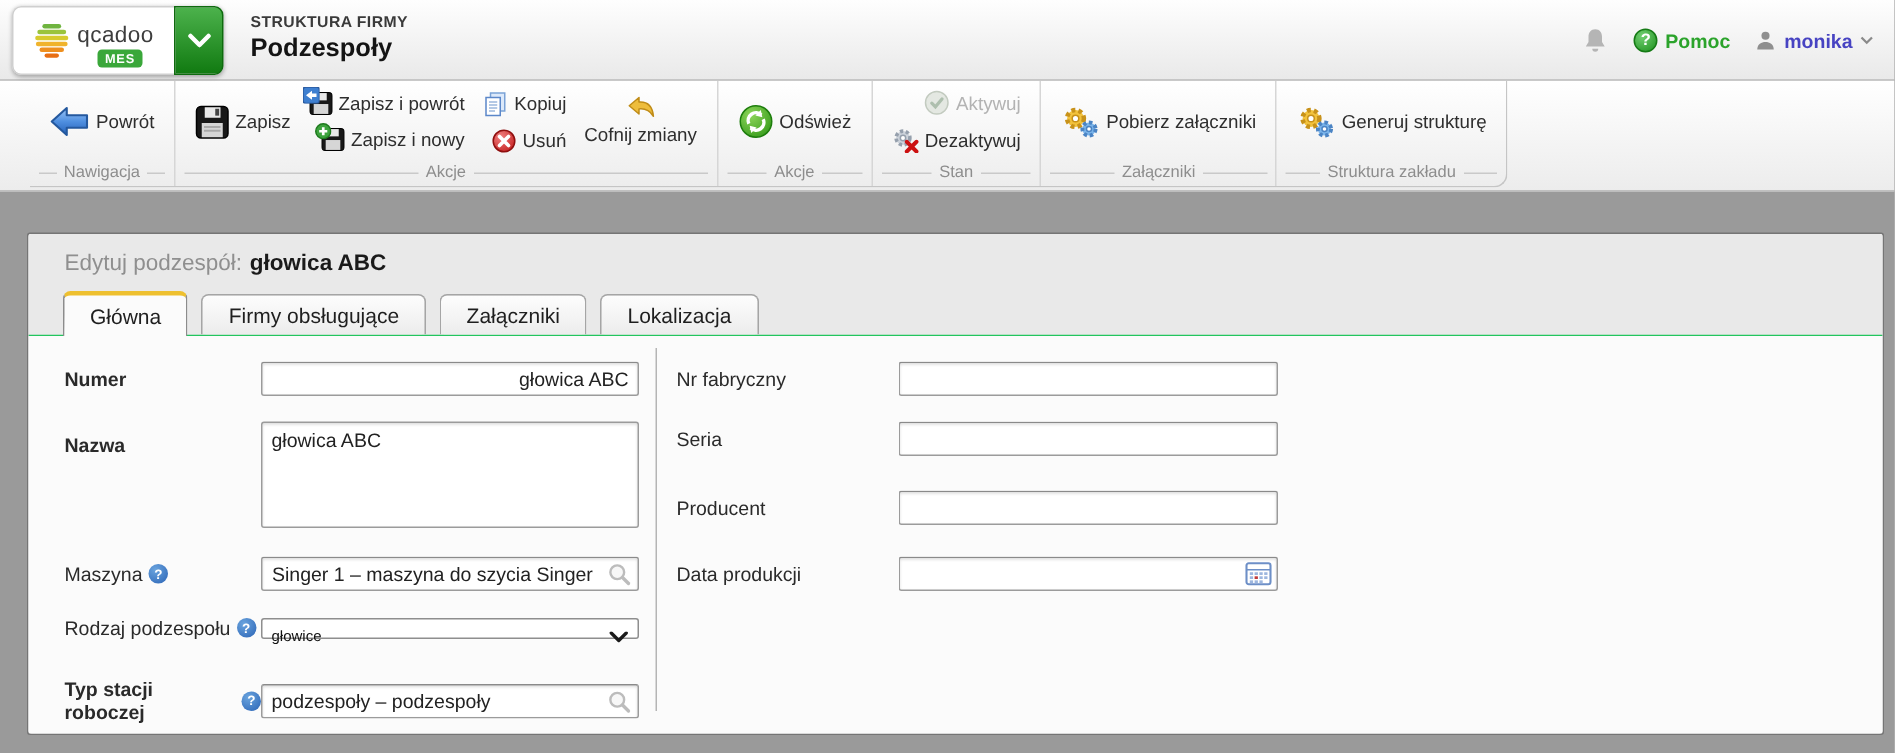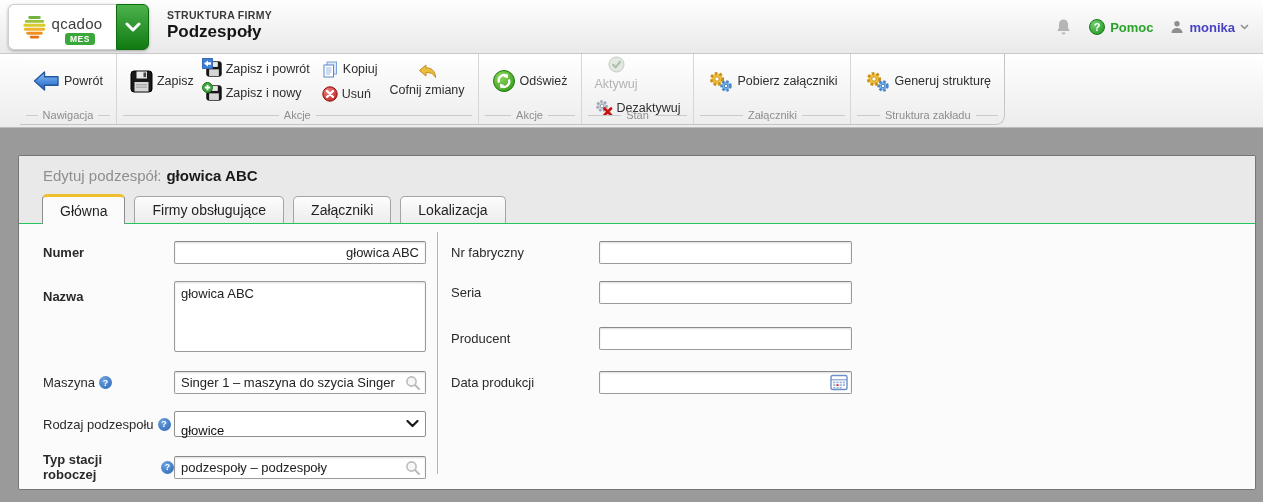--- a/index.html
+++ b/index.html
@@ -23,22 +23,22 @@
 
   
   .strip{position:absolute;top:54px;left:0;right:0;height:74px;background:linear-gradient(#ffffff,#ececec);border-bottom:1px solid #bdbdbd;}
   .ribbon{position:absolute;left:20px;top:0;height:71px;display:flex;border-right:1px solid #c5c5c5;border-bottom:1px solid #c5c5c5;border-radius:0 0 9px 0;background:linear-gradient(#ffffff,#ededed);}
   .rgroup{position:relative;display:flex;flex-direction:column;padding:0 9px 16px;}
   .rgroup + .rgroup{border-left:1px solid #d6d6d6;}
   .rbody{flex:1;display:flex;align-items:center;gap:4px;}
   .rfoot{position:absolute;left:6px;right:6px;bottom:3px;display:flex;align-items:center;gap:5px;font-size:11px;color:#8d8d8d;white-space:nowrap;}
   .rfoot::before,.rfoot::after{content:"";flex:1;height:1px;background:#c9c9c9;}
   .rbtn{display:flex;align-items:center;gap:4px;font-size:12.5px;color:#2e2e2e;background:none;border:none;padding:2px 4px;cursor:pointer;white-space:nowrap;}
-  .rbtn.disabled{color:#b3b3b3;cursor:default;flex-direction:column;}
-  .rstack{display:flex;flex-direction:column;gap:4px;align-items:flex-start;}
+  .rbtn.disabled{color:#b3b3b3;cursor:default;}
+  .rstack{display:flex;flex-direction:column;gap:4px;align-items:flex-end;}
   .rtop{align-self:flex-start;margin-top:8px;flex-direction:column;}
   .badged{position:relative;display:inline-flex;}
   .badge{position:absolute;left:-4px;top:-3px;}
 
   
   .main{position:absolute;top:128px;left:0;right:0;bottom:0;background:#9a9a9a;}
   .panel{position:absolute;left:18px;top:27px;width:1238px;height:335px;border:1px solid #757575;border-radius:2px;background:#fbfbfb;}
   .panel-head{position:relative;height:68px;background:#e9e9e9;border-bottom:1px solid #22c55e;border-radius:2px 2px 0 0;}
   .ftitle{position:absolute;left:24px;top:11px;font-size:15px;}
   .ftitle .pfx{color:#8f8f8f;}
@@ -58,21 +58,21 @@
   .tarow{align-items:flex-start;}
   .tarow .flabel{padding-top:8px;}
   .qblue{width:13px;height:13px;border-radius:50%;background:radial-gradient(circle at 35% 30%,#6aa4de,#2a63b5);color:#fff;font-size:9px;font-weight:bold;display:flex;align-items:center;justify-content:center;flex:0 0 13px;}
   input.txt{width:252px;height:23px;border:1px solid #9b9b9b;border-top-color:#8a8a8a;border-radius:2px;background:#fff;box-shadow:inset 0 1px 2px rgba(0,0,0,.14);font-size:13px;color:#222;padding:0 6px;}
   .frow.r input.txt{width:253px;}
   input.ralign{text-align:right;}
   textarea.txt{width:252px;height:71px;border:1px solid #9b9b9b;border-radius:2px;background:#fff;box-shadow:inset 0 1px 2px rgba(0,0,0,.14);font-size:13px;color:#222;padding:4px 6px;resize:none;}
   .lookup{position:relative;}
   .lookup input{padding-right:26px;}
   .mag{position:absolute;right:5px;top:4px;cursor:pointer;}
-  .selectbox{width:252px;height:26px;border:1px solid #8e8e8e;border-radius:2px;background:#fff;display:flex;align-items:center;padding:12px 24px 0 6px;position:relative;font-size:13px;color:#111;cursor:pointer;}
+  .selectbox{width:252px;height:14px;border:1px solid #8e8e8e;border-radius:2px;background:#fff;display:flex;align-items:center;padding:12px 24px 0 6px;position:relative;font-size:10px;color:#111;cursor:pointer;}
   .selectbox svg{position:absolute;right:6px;top:8px;}
   .datewrap{position:relative;}
   .datewrap input{padding-right:26px;}
   .cal{position:absolute;right:4px;top:3px;cursor:pointer;}
 </style>
 </head>
 <body>
 
 <header class="app-header">
   <div class="logo-wrap">

